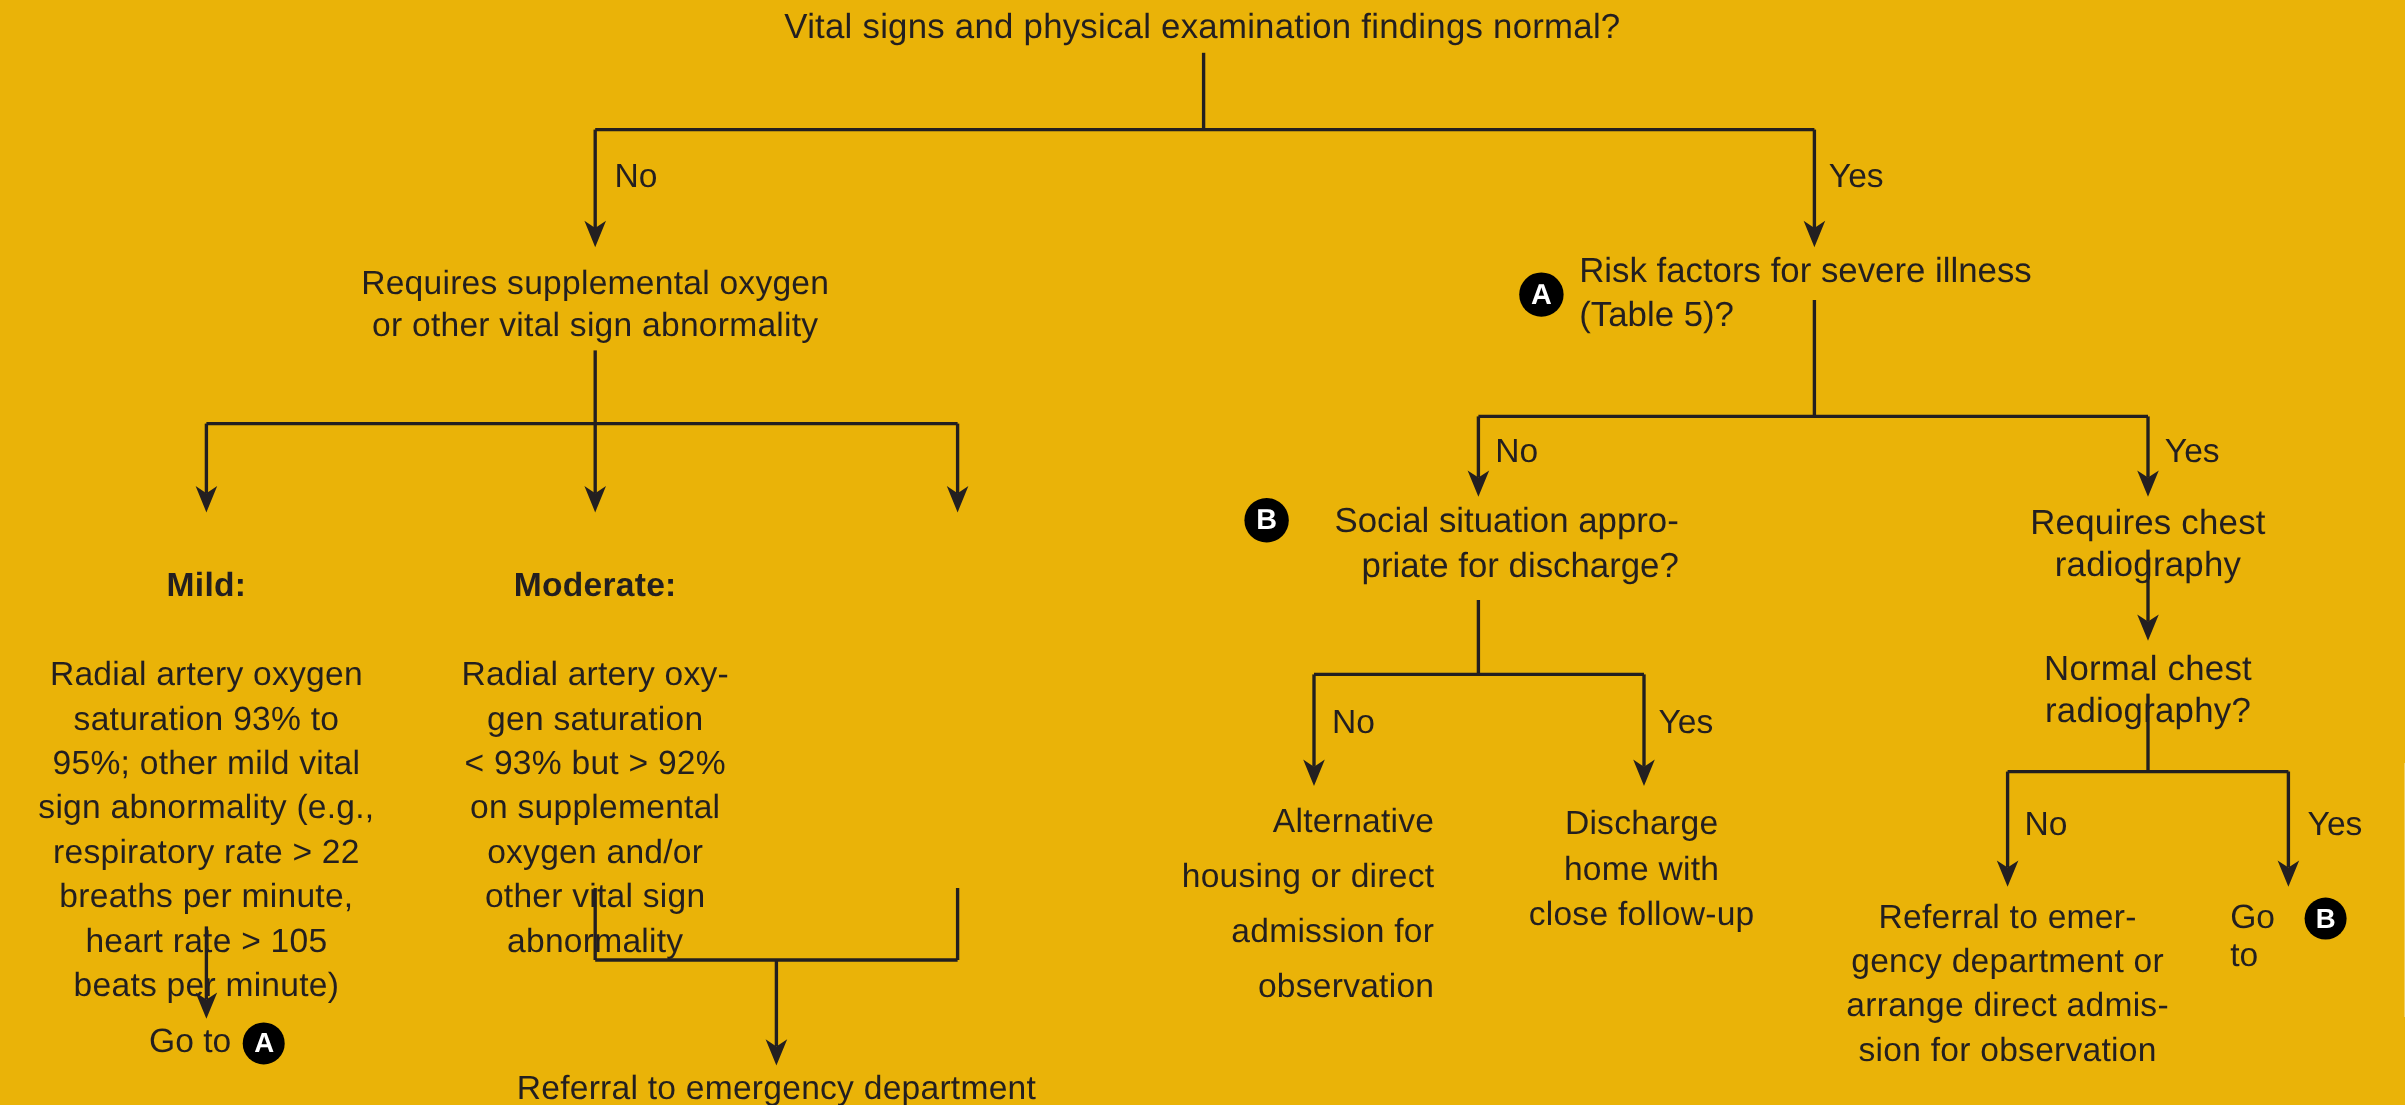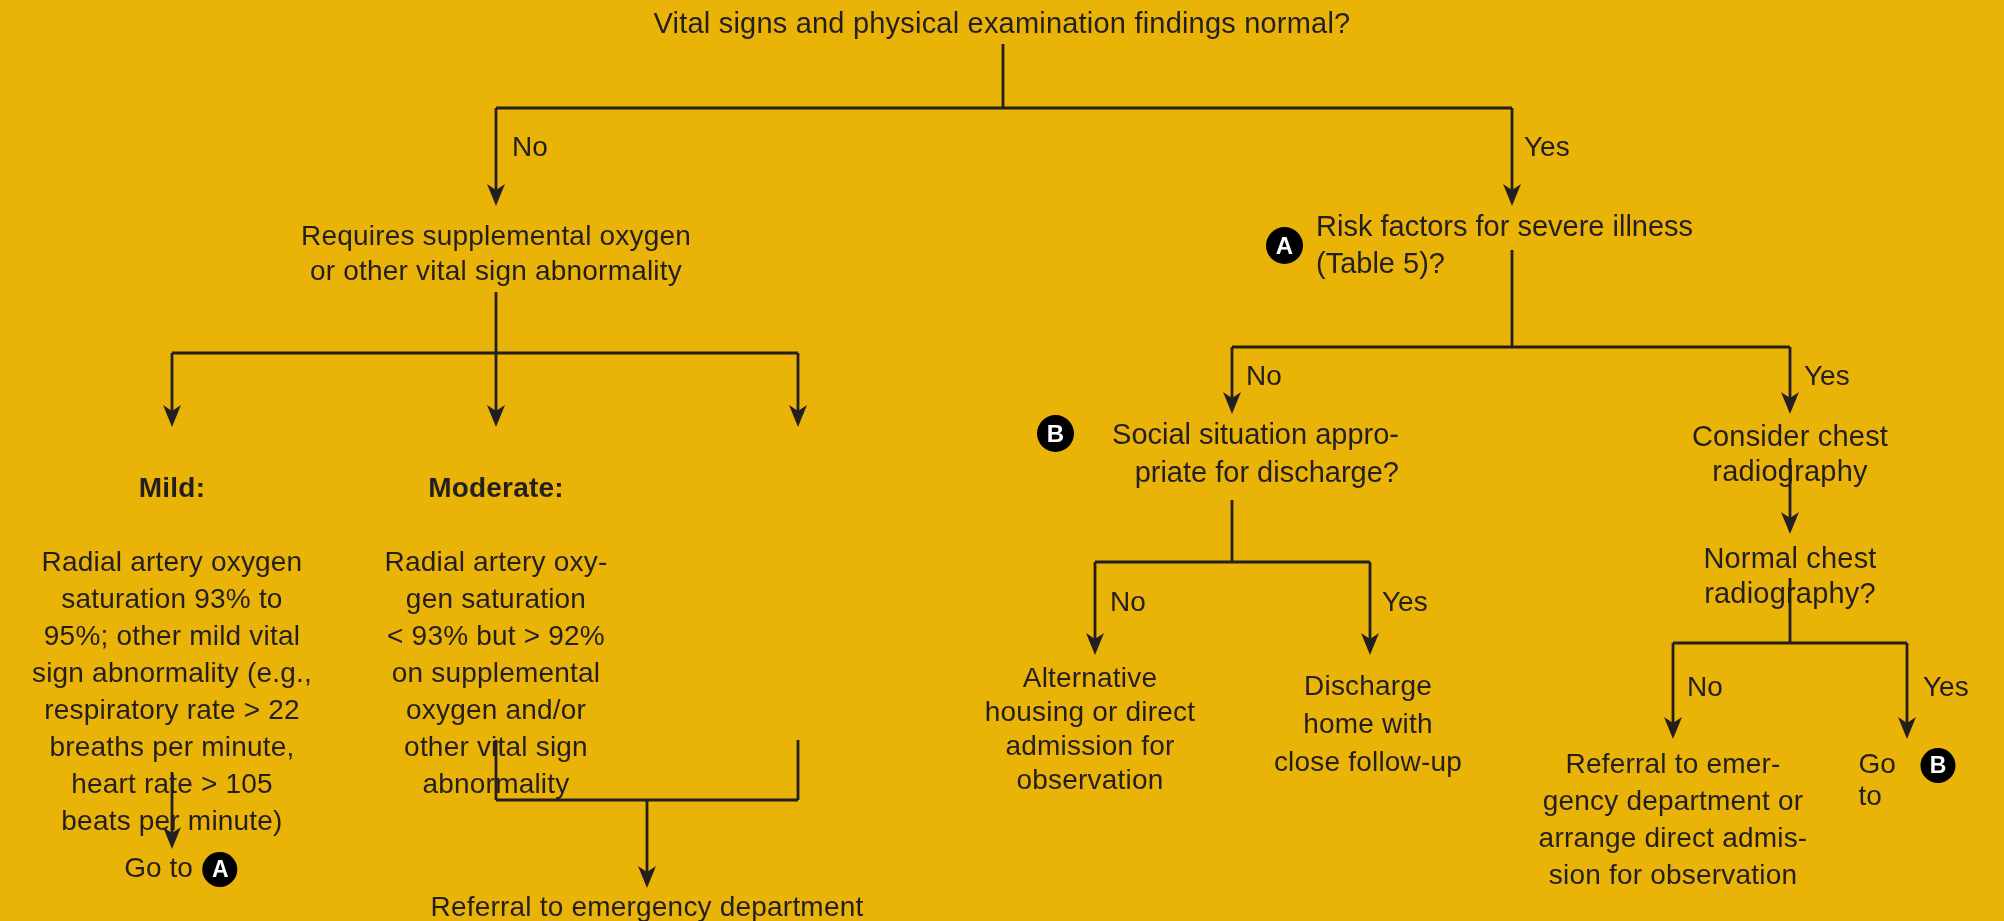--- a/index.html
+++ b/index.html
@@ -31,21 +31,21 @@
   #title       { left:1002px; top:6px;  font-size:29px; }
   #req         { left:496px;  top:218px; }
   #mild        { left:172px;  top:432px; }
   #moderate    { left:496px;  top:432px; }
   #severe      { left:798px;  top:432px; }
   #goto-a      { left:181px;  top:852px; }
   #referral    { left:647px;  top:889px; }
   #qa          { left:1512px; top:208px; transform:translateX(-50%); align-items:center; }
   #qb          { left:1037px; top:415px; }
   #qb .qtext   { line-height:38px; width:312px; text-align:right; }
-  #alt         { left:1090px; top:661px; line-height:34px; }
+  #alt         { left:1090px; top:661px; line-height:46px;text-align:right; }
   #discharge   { left:1368px; top:667px; line-height:38px; }
   #consider    { left:1790px; top:419px; font-size:29px; }
   #normal      { left:1790px; top:541px; font-size:29px; }
   #referral2   { left:1673px; top:745px; line-height:37px; }
   #goto-b      { left:1907px; top:748px; }
 
   
   #lbl-no1  { left:512px;  top:131px; }
   #lbl-yes1 { left:1524px; top:131px; }
   #lbl-no2  { left:1246px; top:360px; }
@@ -165,21 +165,21 @@
   </div>
 
   <div class="node" id="alt">Alternative
 housing or direct
 admission for
 observation</div>
   <div class="node" id="discharge">Discharge
 home with
 close follow-up</div>
 
-  <div class="node" id="consider">Consider chest radiography</div>
+  <div class="node" id="consider">Requires chest radiography</div>
   <div class="node" id="normal">Normal chest radiography?</div>
 
   <div class="node" id="referral2">Referral to emer-
 gency department or
 arrange direct admis-
 sion for observation</div>
 
   <div class="goto" id="goto-b">
     <span>Go to</span>
     <span class="badge">B</span>

